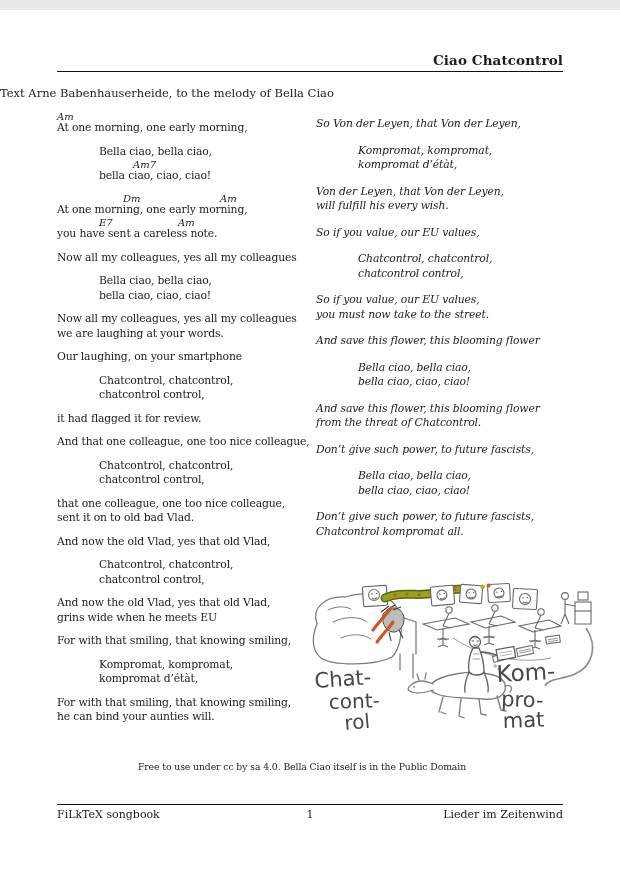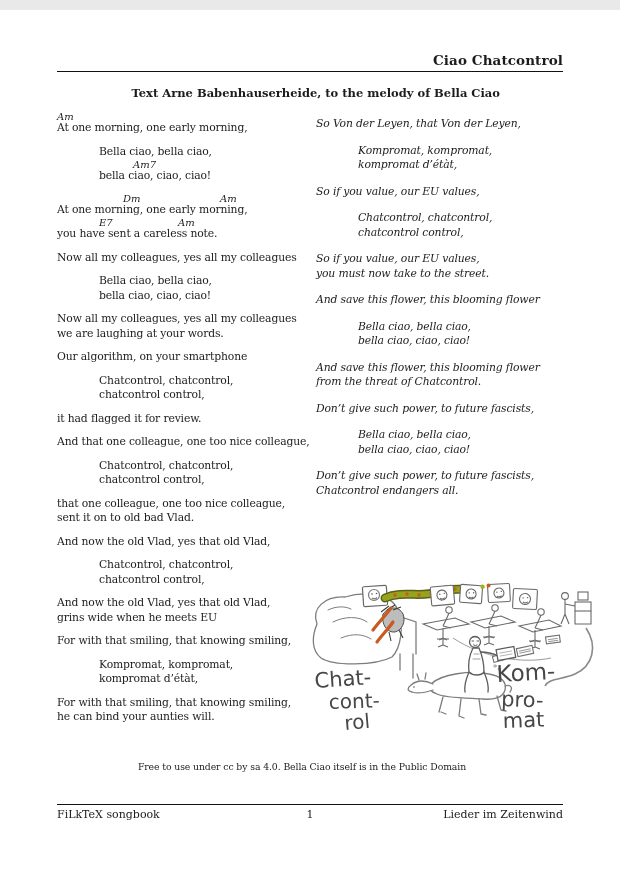--- a/index.html
+++ b/index.html
@@ -6,22 +6,22 @@
   .page{
     position:relative;width:620px;height:877px;margin:10px auto;background:#ffffff;
     font-family:"DejaVu Serif","Liberation Serif",serif;color:#1c1c1c;overflow:hidden;
   }
   .hdr-title{
     position:absolute;top:42px;left:57px;width:506px;text-align:right;
     font-weight:bold;font-size:13.5px;letter-spacing:0.1px;
   }
   .hdr-rule{position:absolute;top:61px;left:57px;width:506px;height:1px;background:#111;}
   .subtitle{
-    position:absolute;top:76px;left:0;width:500px;text-align:right;
-    font-weight:bold;font-size:11.5px;
+    position:absolute;top:76px;left:0;width:500px;text-align:left;
+    font-weight:normal;font-size:11.5px;
   }
   .col{position:absolute;font-size:10.8px;line-height:14.5px;letter-spacing:-0.15px;white-space:nowrap;}
   .col-left{left:57px;top:101px;width:256px;}
   .col-right{left:316px;top:107px;width:256px;}
   .col-left .block{margin-bottom:9px;}
   .col-right .block{margin-bottom:12px;font-style:italic;}
   .block.chorus{margin-left:42px;}
   .chordline{position:relative;height:10px;}
   .chord{position:absolute;top:-1px;font-style:italic;font-size:10px;letter-spacing:0;}
   .illustration{position:absolute;left:303px;top:556px;width:300px;height:185px;}
@@ -77,21 +77,21 @@
       </div>
       <div class="block chorus">
         <div class="lyric">Bella ciao, bella ciao,</div>
         <div class="lyric">bella ciao, ciao, ciao!</div>
       </div>
       <div class="block verse">
         <div class="lyric">Now all my colleagues, yes all my colleagues</div>
         <div class="lyric">we are laughing at your words.</div>
       </div>
       <div class="block verse">
-        <div class="lyric">Our algorithm, on your smartphone</div>
+        <div class="lyric">Our laughing, on your smartphone</div>
       </div>
       <div class="block chorus">
         <div class="lyric">Chatcontrol, chatcontrol,</div>
         <div class="lyric">chatcontrol control,</div>
       </div>
       <div class="block verse">
         <div class="lyric">it had flagged it for review.</div>
       </div>
       <div class="block verse">
         <div class="lyric">And that one colleague, one too nice colleague,</div>
@@ -129,20 +129,24 @@
     </div>
   <div class="col col-right" id="col-right">
       <div class="block verse">
         <div class="lyric">So Von der Leyen, that Von der Leyen,</div>
       </div>
       <div class="block chorus">
         <div class="lyric">Kompromat, kompromat,</div>
         <div class="lyric">kompromat d’étàt,</div>
       </div>
       <div class="block verse">
+        <div class="lyric">Von der Leyen, that Von der Leyen,</div>
+        <div class="lyric">will fulfill his every wish.</div>
+      </div>
+      <div class="block verse">
         <div class="lyric">So if you value, our EU values,</div>
       </div>
       <div class="block chorus">
         <div class="lyric">Chatcontrol, chatcontrol,</div>
         <div class="lyric">chatcontrol control,</div>
       </div>
       <div class="block verse">
         <div class="lyric">So if you value, our EU values,</div>
         <div class="lyric">you must now take to the street.</div>
       </div>
@@ -159,21 +163,21 @@
       </div>
       <div class="block verse">
         <div class="lyric">Don’t give such power, to future fascists,</div>
       </div>
       <div class="block chorus">
         <div class="lyric">Bella ciao, bella ciao,</div>
         <div class="lyric">bella ciao, ciao, ciao!</div>
       </div>
       <div class="block verse">
         <div class="lyric">Don’t give such power, to future fascists,</div>
-        <div class="lyric">Chatcontrol endangers all.</div>
+        <div class="lyric">Chatcontrol kompromat all.</div>
       </div>
     </div>
 
   <div class="illustration">
     <svg viewBox="0 0 300 185" width="300" height="185" xmlns="http://www.w3.org/2000/svg">
 
       <path d="M283,62 C295,80 290,100 272,108 C258,114 246,112 242,120" fill="none" stroke="#8a8a8a" stroke-width="1.6"></path>
       <path d="M150,72 C180,92 220,98 248,92" fill="none" stroke="#9a9a9a" stroke-width="1"></path>
 
       <g stroke="#7d7d7d" fill="#ffffff" stroke-width="1.3" stroke-linecap="round">

